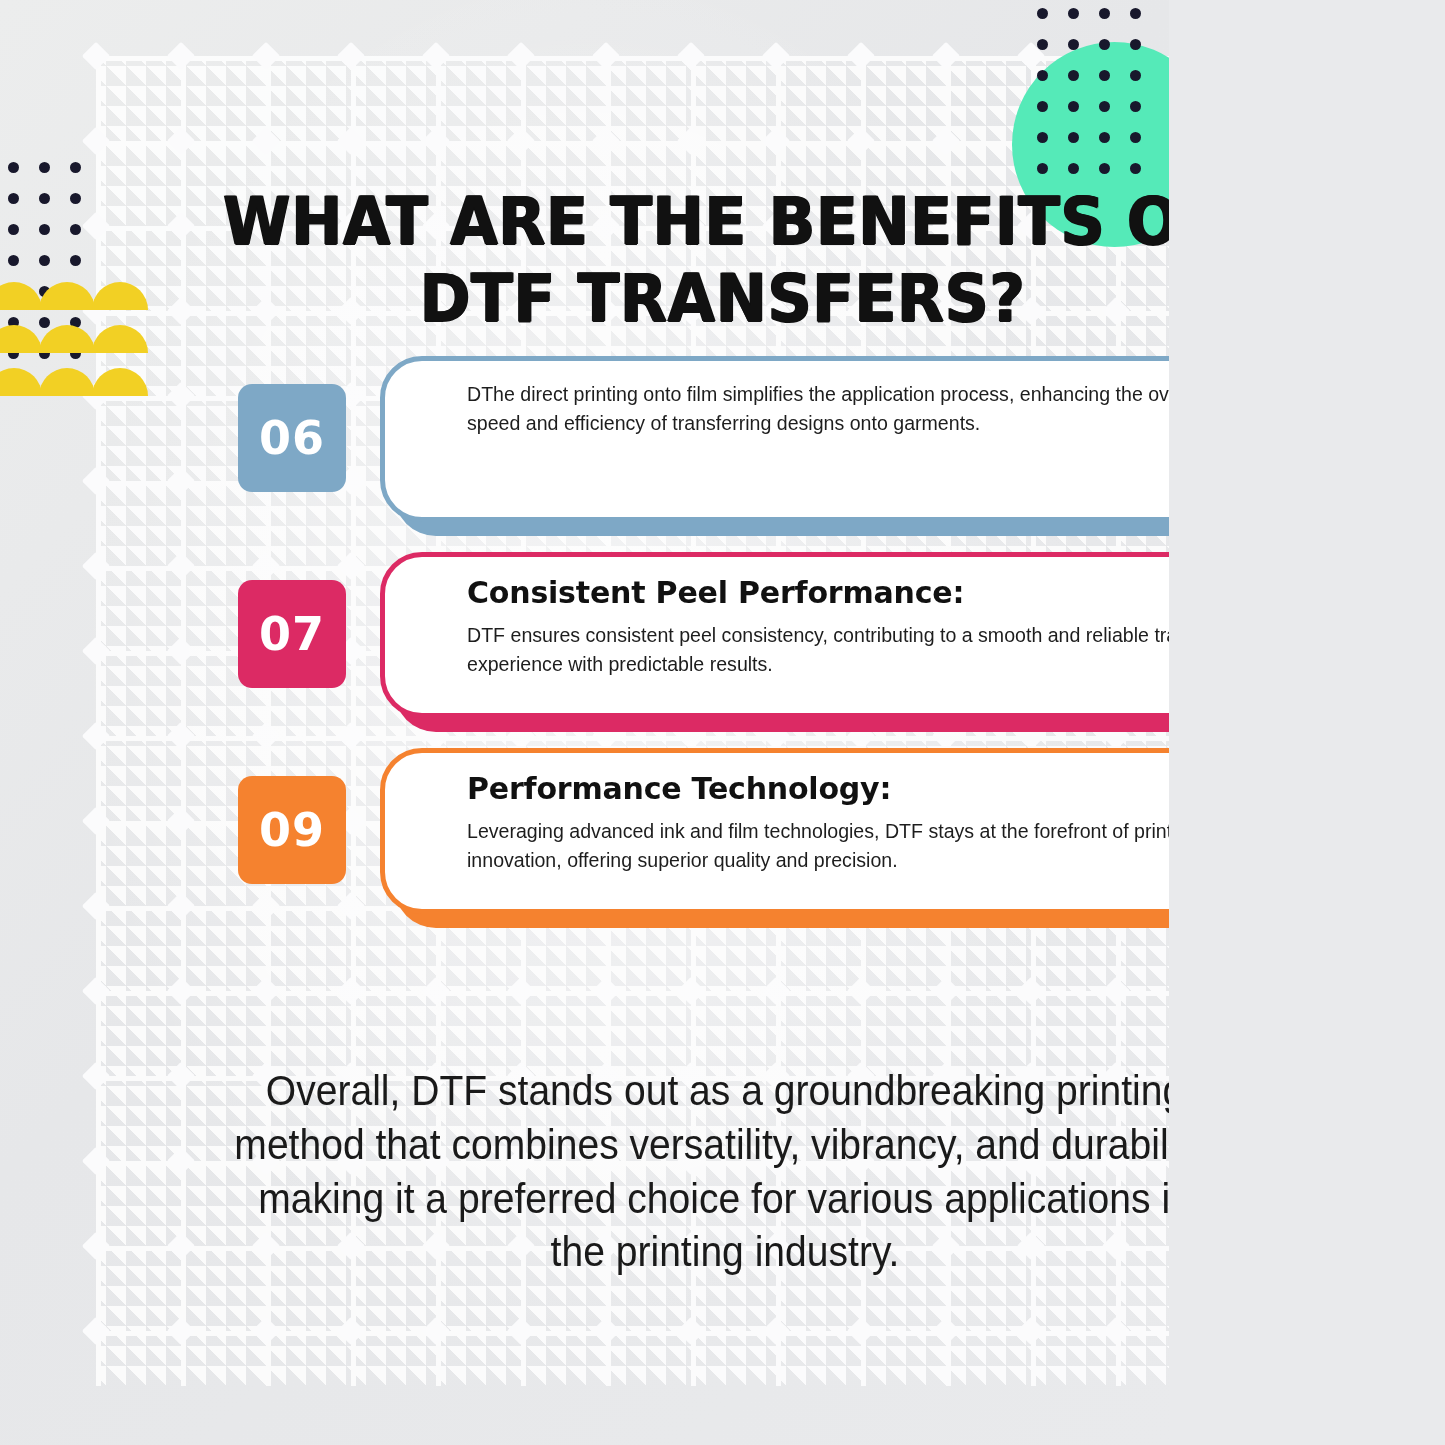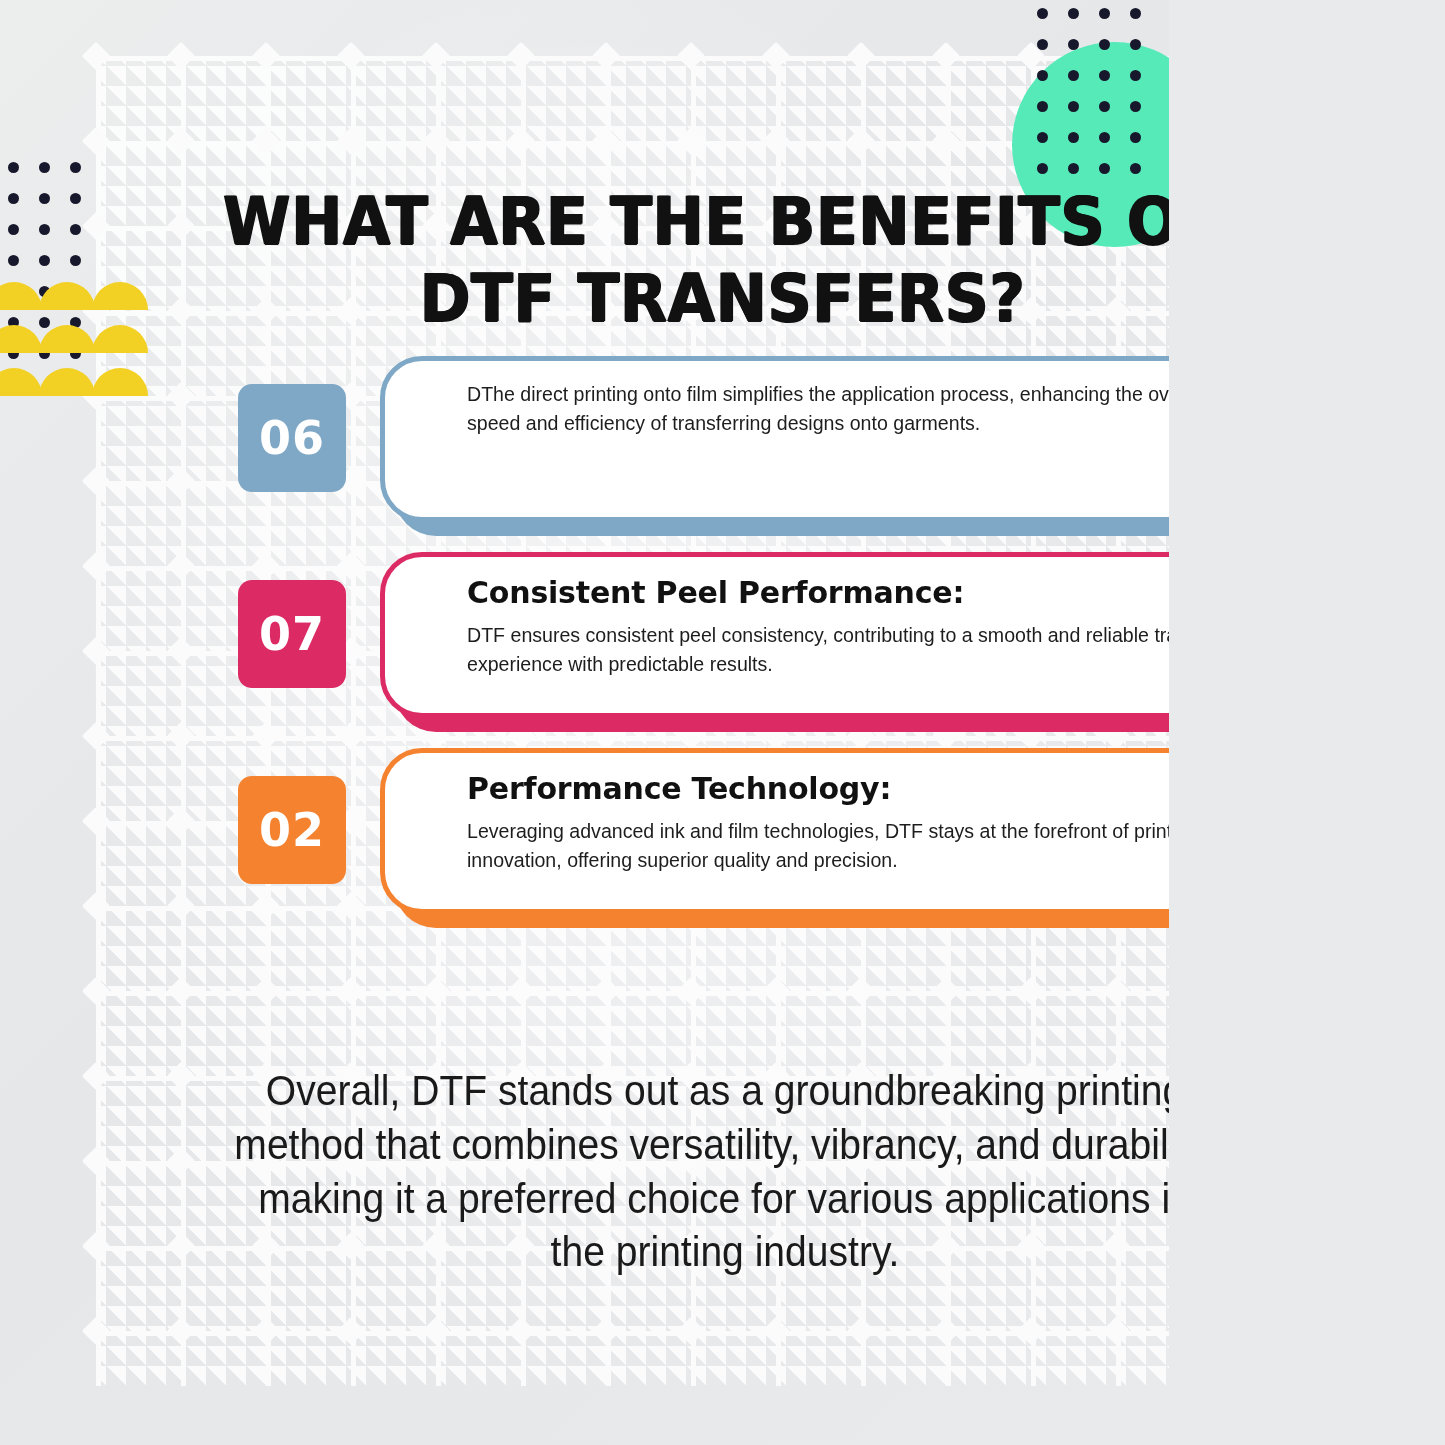--- a/index.html
+++ b/index.html
@@ -548,21 +548,21 @@
         <div class="badge" style="background: rgb(220, 42, 100);">07</div>
         <div class="card-shell">
           <div class="card-back" style="background: rgb(220, 42, 100);"></div>
           <div class="card-face" style="border-color: rgb(220, 42, 100);">
             <div class="card-title">Consistent Peel Performance:</div>
             <div class="card-body">DTF ensures consistent peel consistency, contributing to a smooth and reliable transfer experience with predictable results.</div>
           </div>
         </div>
       </div>
       <div class="card-row">
-        <div class="badge" style="background: rgb(245, 130, 47);">02</div>
+        <div class="badge" style="background: rgb(245, 130, 47);">09</div>
         <div class="card-shell">
           <div class="card-back" style="background: rgb(245, 130, 47);"></div>
           <div class="card-face" style="border-color: rgb(245, 130, 47);">
             <div class="card-title">Performance Technology:</div>
             <div class="card-body">Leveraging advanced ink and film technologies, DTF stays at the forefront of printing innovation, offering superior quality and precision.</div>
           </div>
         </div>
       </div>
     </div>
 

